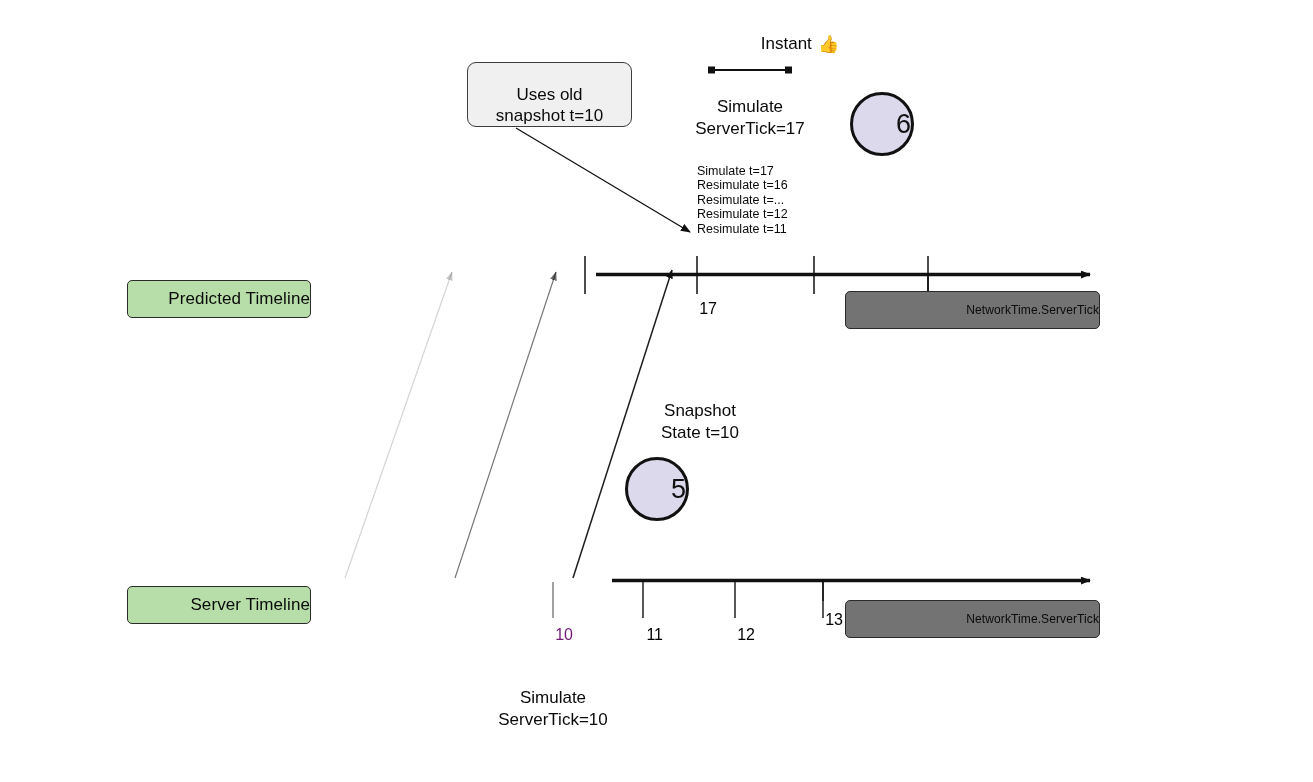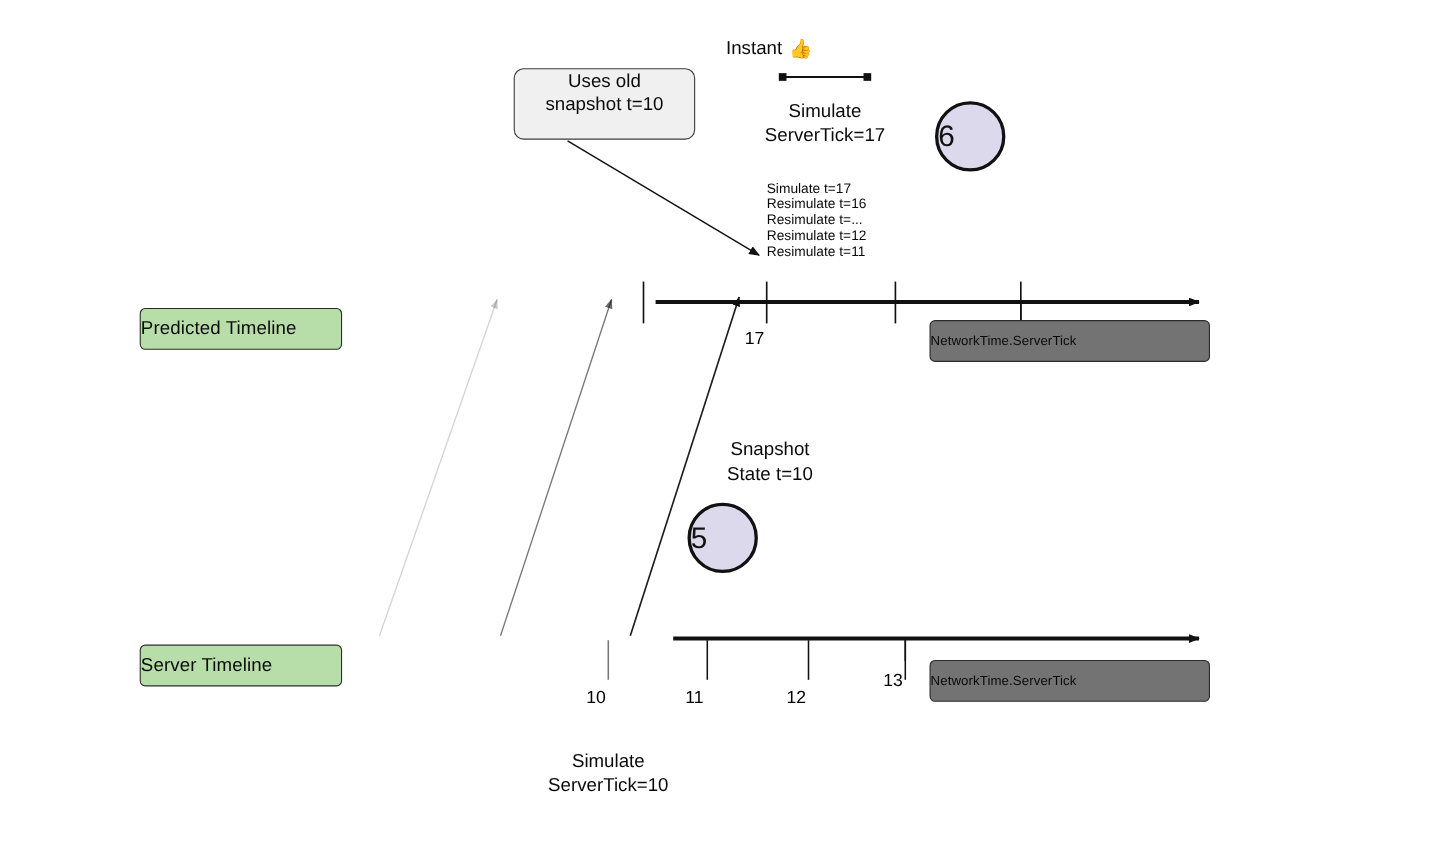--- a/index.html
+++ b/index.html
@@ -21,21 +21,21 @@
     top: 0;
     width: 1313px;
     height: 782px;
     pointer-events: none;
   }
   .node {
     position: absolute;
     box-sizing: border-box;
     display: flex;
     align-items: center;
-    justify-content: flex-start;
+    justify-content: flex-end;
     text-align: center;
     color: #0a0a0a;
   }
   .timeline-label {
     border: 1.6px solid #2b2b2b;
     border-radius: 5px;
     background: #b7dea8;
     font-size: 17px;
     letter-spacing: .1px;
     margin-top: 24px;
@@ -72,21 +72,21 @@
     line-height: 14.6px;
     white-space: pre;
     text-align: left;
     justify-content: flex-start;
   }
   .tick-label {
     font-size: 16px;
     color: #000000;
   }
   .tick-label.muted {
-    color: #000000;
+    color: #701a75;
   }
   .instant-text {
     font-size: 17px;
   }
 </style>
 </head>
 <body>
 
 <div id="canvas">
 

